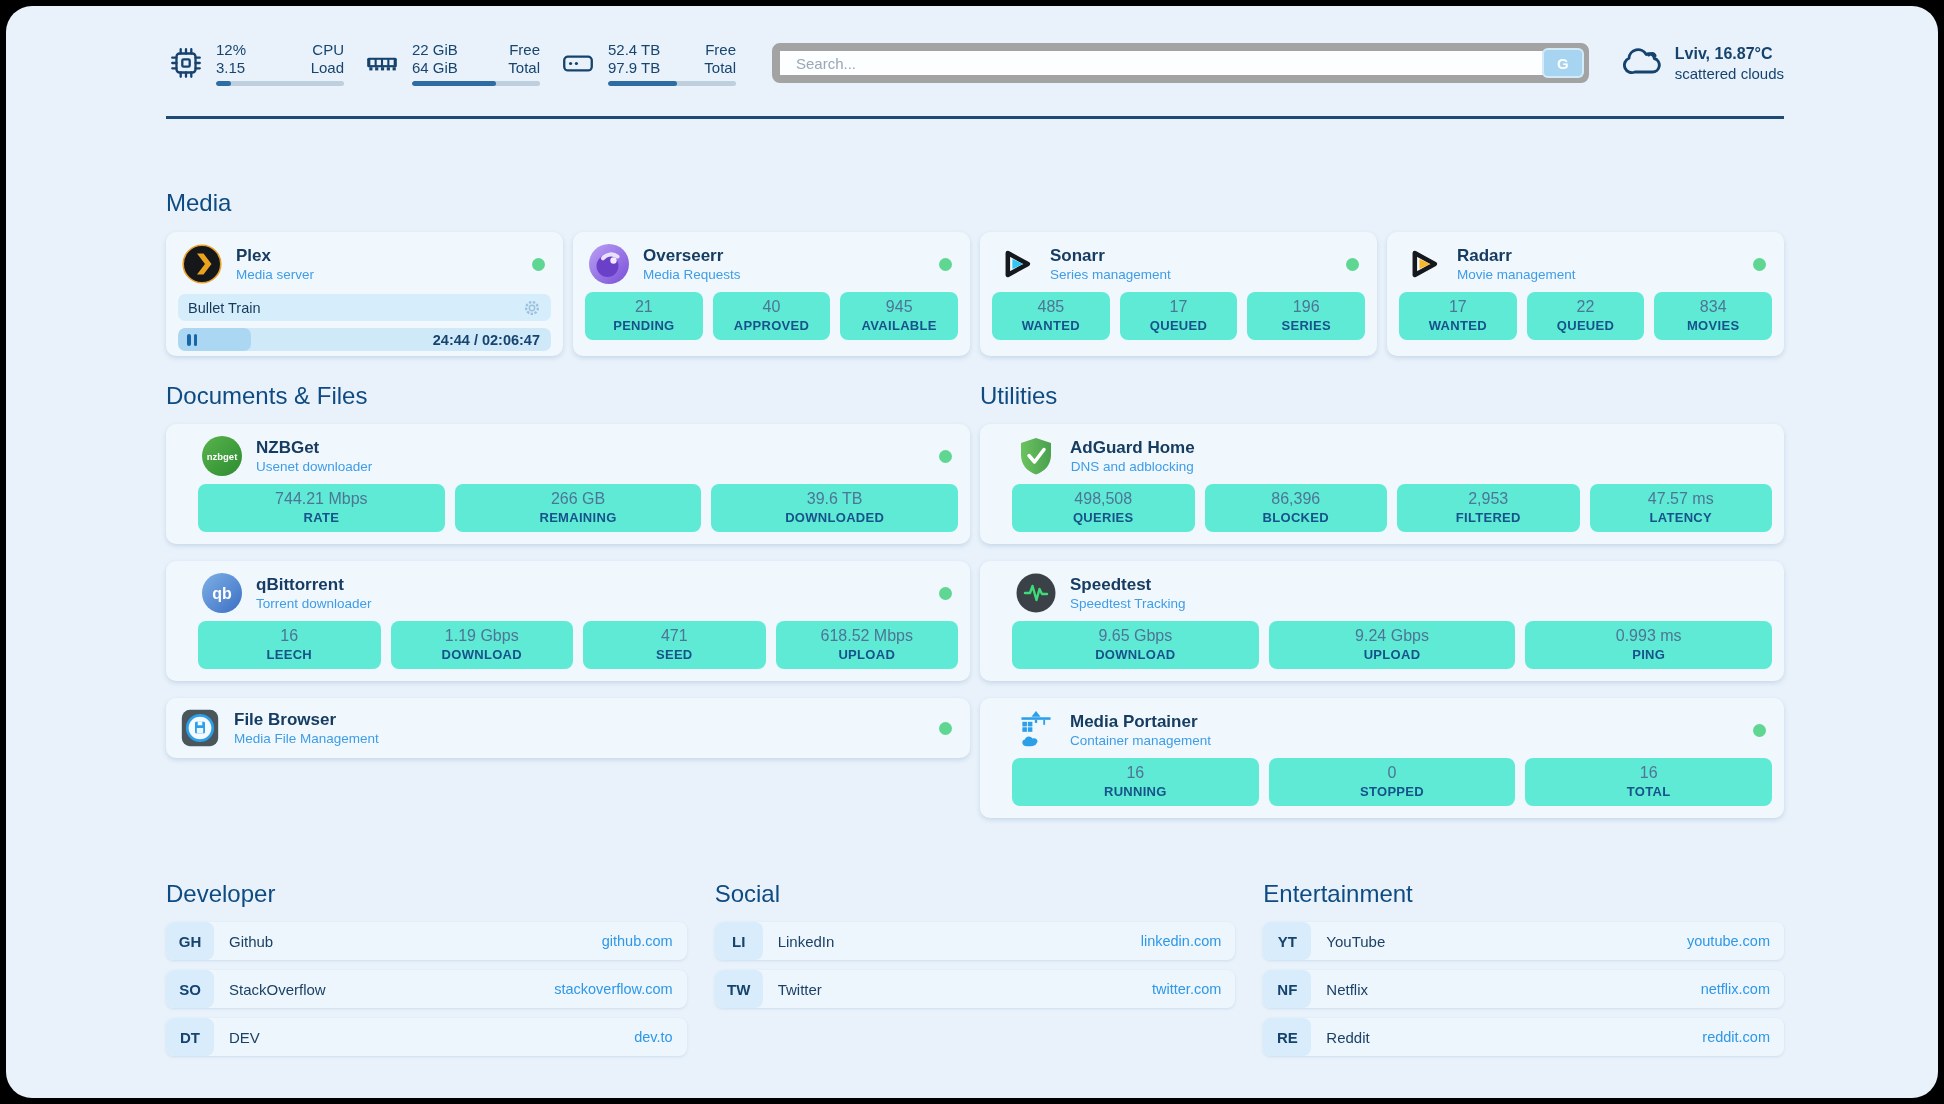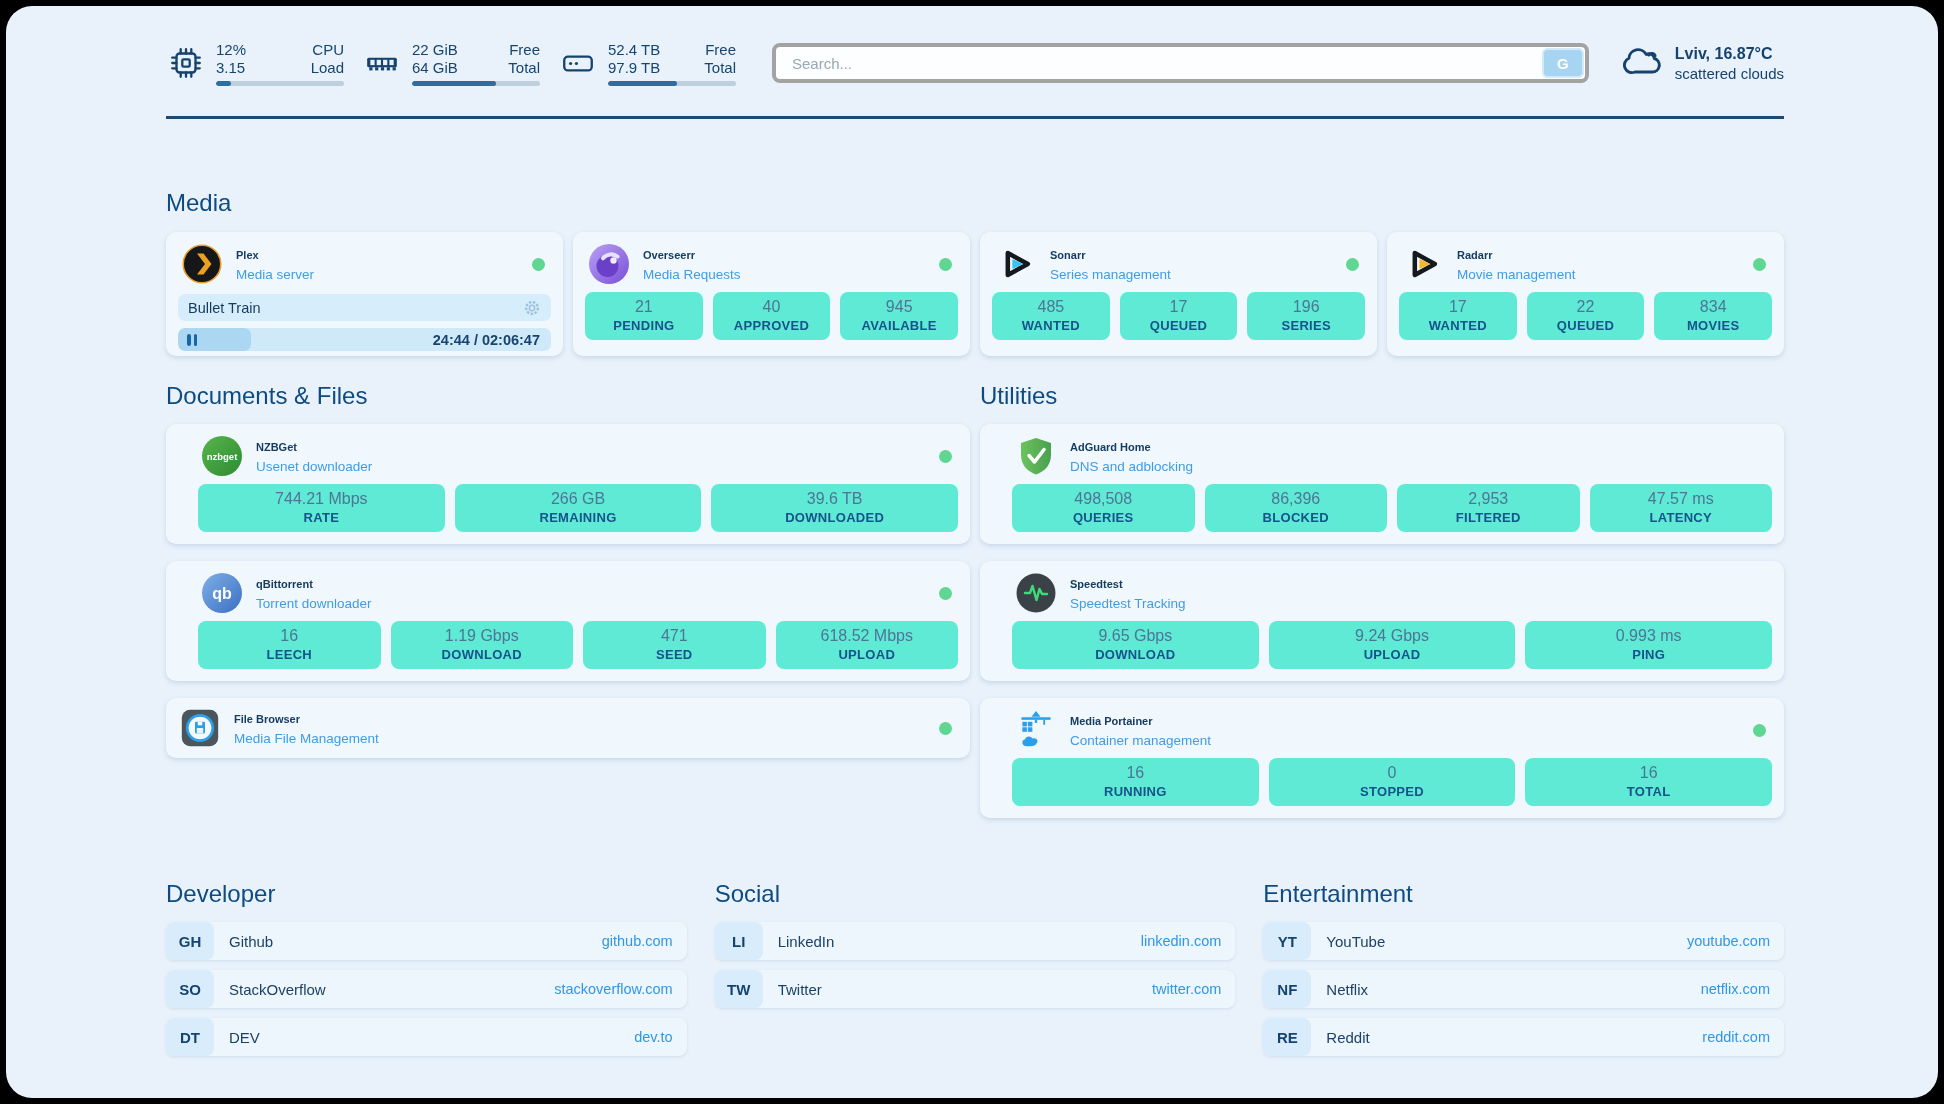--- a/index.html
+++ b/index.html
@@ -15,21 +15,21 @@
   .stat-icon { width:40px; height:40px; display:flex; align-items:center; justify-content:center; flex:none; }
   .stat-body { display:flex; flex-direction:column; }
   .stat-grid { display:grid; grid-template-columns:auto auto; column-gap:22px; row-gap:0; }
   .stat-grid .c1 { text-align:left; }
   .stat-grid .c2 { text-align:right; }
   .stat-grid span { font-size:15px; line-height:18px; color:#17456f; font-weight:500; }
   .stat-bar { margin-top:4px; height:5px; width:128px; border-radius:3px; background:#becfdd; overflow:hidden; }
   .stat-fill { height:100%; background:#2e6da4; border-radius:3px; }
 
   .search-wrap { flex:1; margin:0 34px 0 36px; position:relative; }
-  .search-input { width:100%; height:40px; border:4px solid #a3a3a3; border-radius:8px; background:#fcfeff;
+  .search-input { width:100%; height:40px; border:8px solid #a3a3a3; border-radius:8px; background:#fcfeff;
     padding:0 56px 0 16px; font-size:15px; color:#2c3e50; font-family:"Liberation Sans", sans-serif; outline:none; }
   .search-input::placeholder { color:#9aa7b5; }
   .search-btn { position:absolute; right:5px; top:5px; width:42px; height:30px; border:none; border-radius:6px;
     background:#a7d4f1; color:#ffffff; font-size:15px; font-weight:700; cursor:pointer;
     box-shadow:inset 0 0 0 2px rgba(255,255,255,.5); font-family:"Liberation Sans", sans-serif; }
 
   .weather { display:flex; align-items:center; gap:8px; }
   .weather-txt div:first-child { font-size:16px; font-weight:600; color:#16436e; line-height:20px; }
   .weather-txt div:last-child  { font-size:15px; color:#16436e; line-height:19px; }
 
@@ -42,21 +42,21 @@
 
   .card { background:#f0f8fe; border-radius:10px; box-shadow:0 2px 5px rgba(110,145,180,.28); }
   .media-card { height:124px; }
   .app-card { height:120px;padding-left:20px; }
   .mini-card { height:60px; }
 
   .app-header { display:flex; align-items:center; padding:12px 18px 8px 16px; }
   .mini-card .app-header { padding:10px 18px 10px 14px; }
   .app-icon { width:40px; height:40px; flex:none; display:flex; align-items:center; justify-content:center; }
   .app-titles { margin-left:14px; }
-  .app-title { font-size:11px; font-weight:600; color:#173c61; line-height:21px; }
+  .app-title { font-size:17px; font-weight:600; color:#173c61; line-height:21px; }
   .app-sub { font-size:13.5px; color:#3f9ce6; line-height:17px;text-align:center; }
   .dot { width:13px; height:13px; border-radius:50%; background:#5fd792; margin-left:auto; flex:none; }
 
   .tiles { display:flex; gap:10px; margin:0 12px; }
   .tile { flex:1; background:#5eead4; border-radius:8px; height:48px; text-align:center; padding-top:5px; }
   .tile-value { font-size:16px; color:#4d7596; line-height:20px; }
   .tile-label { font-size:13px; font-weight:700; color:#17538b; letter-spacing:.3px; line-height:17px; }
 
   
   .np-pill { height:27px; margin:2px 12px 7px; background:#d6edfb; border-radius:7px;

